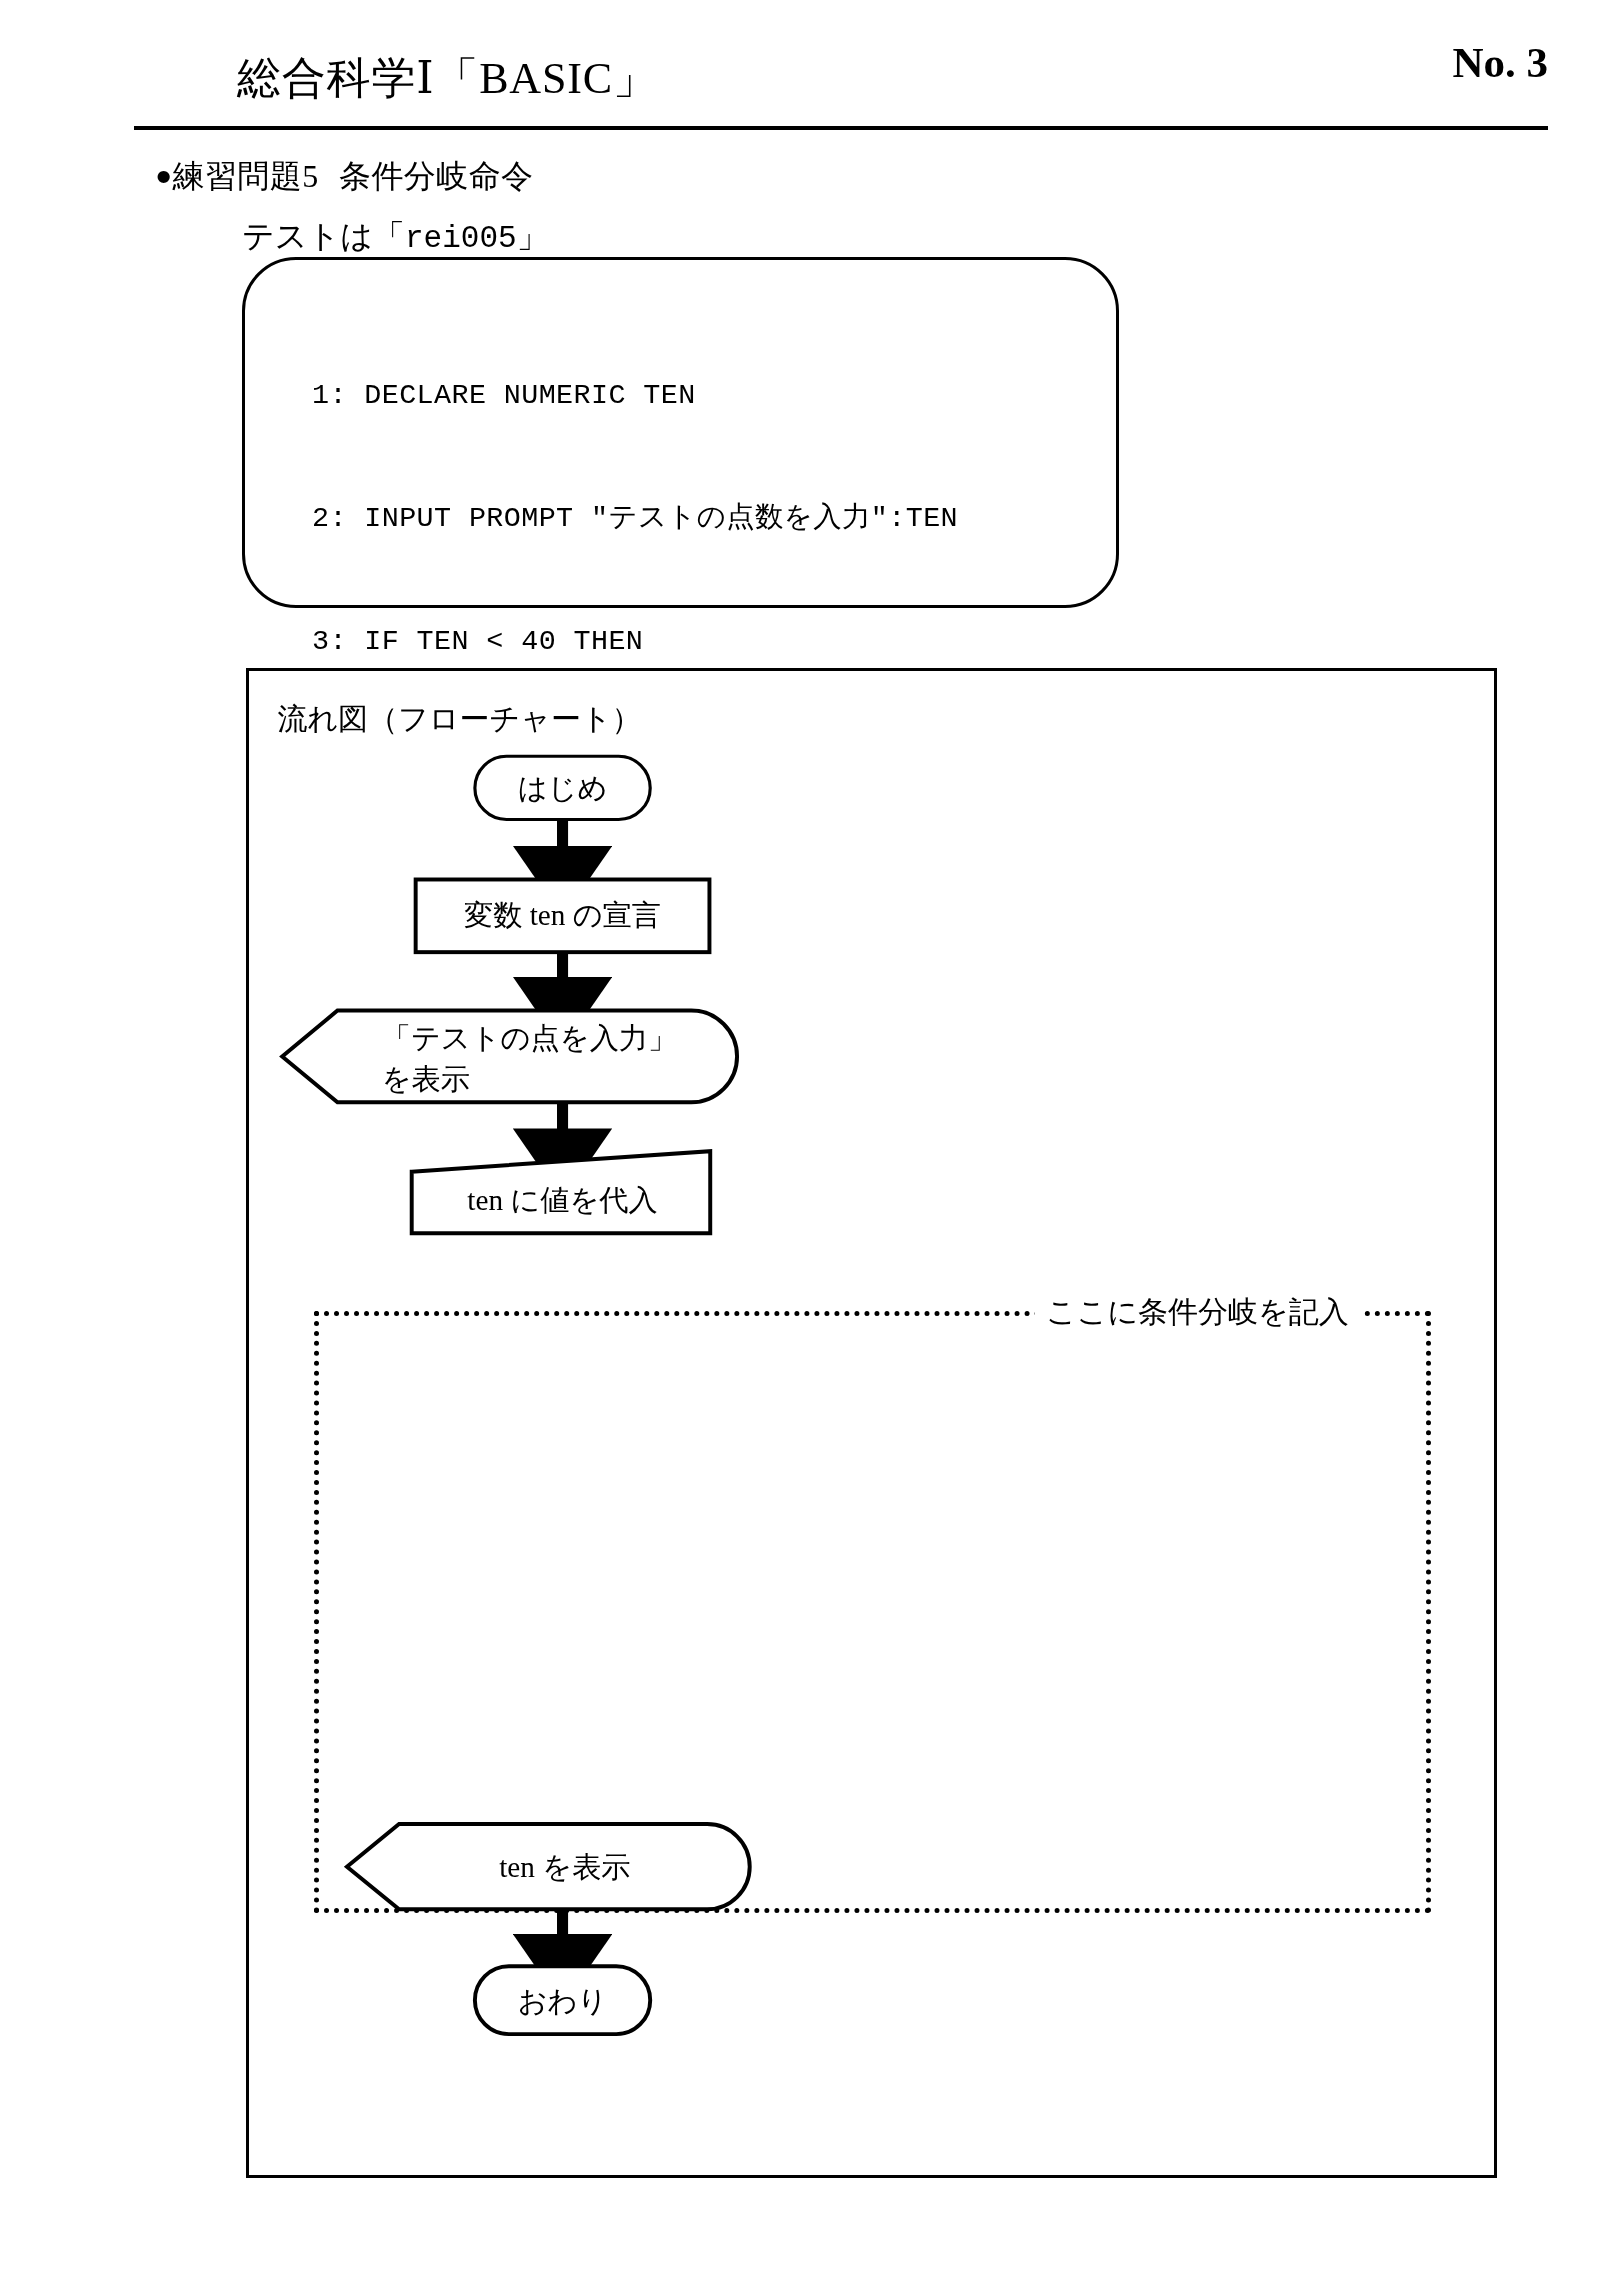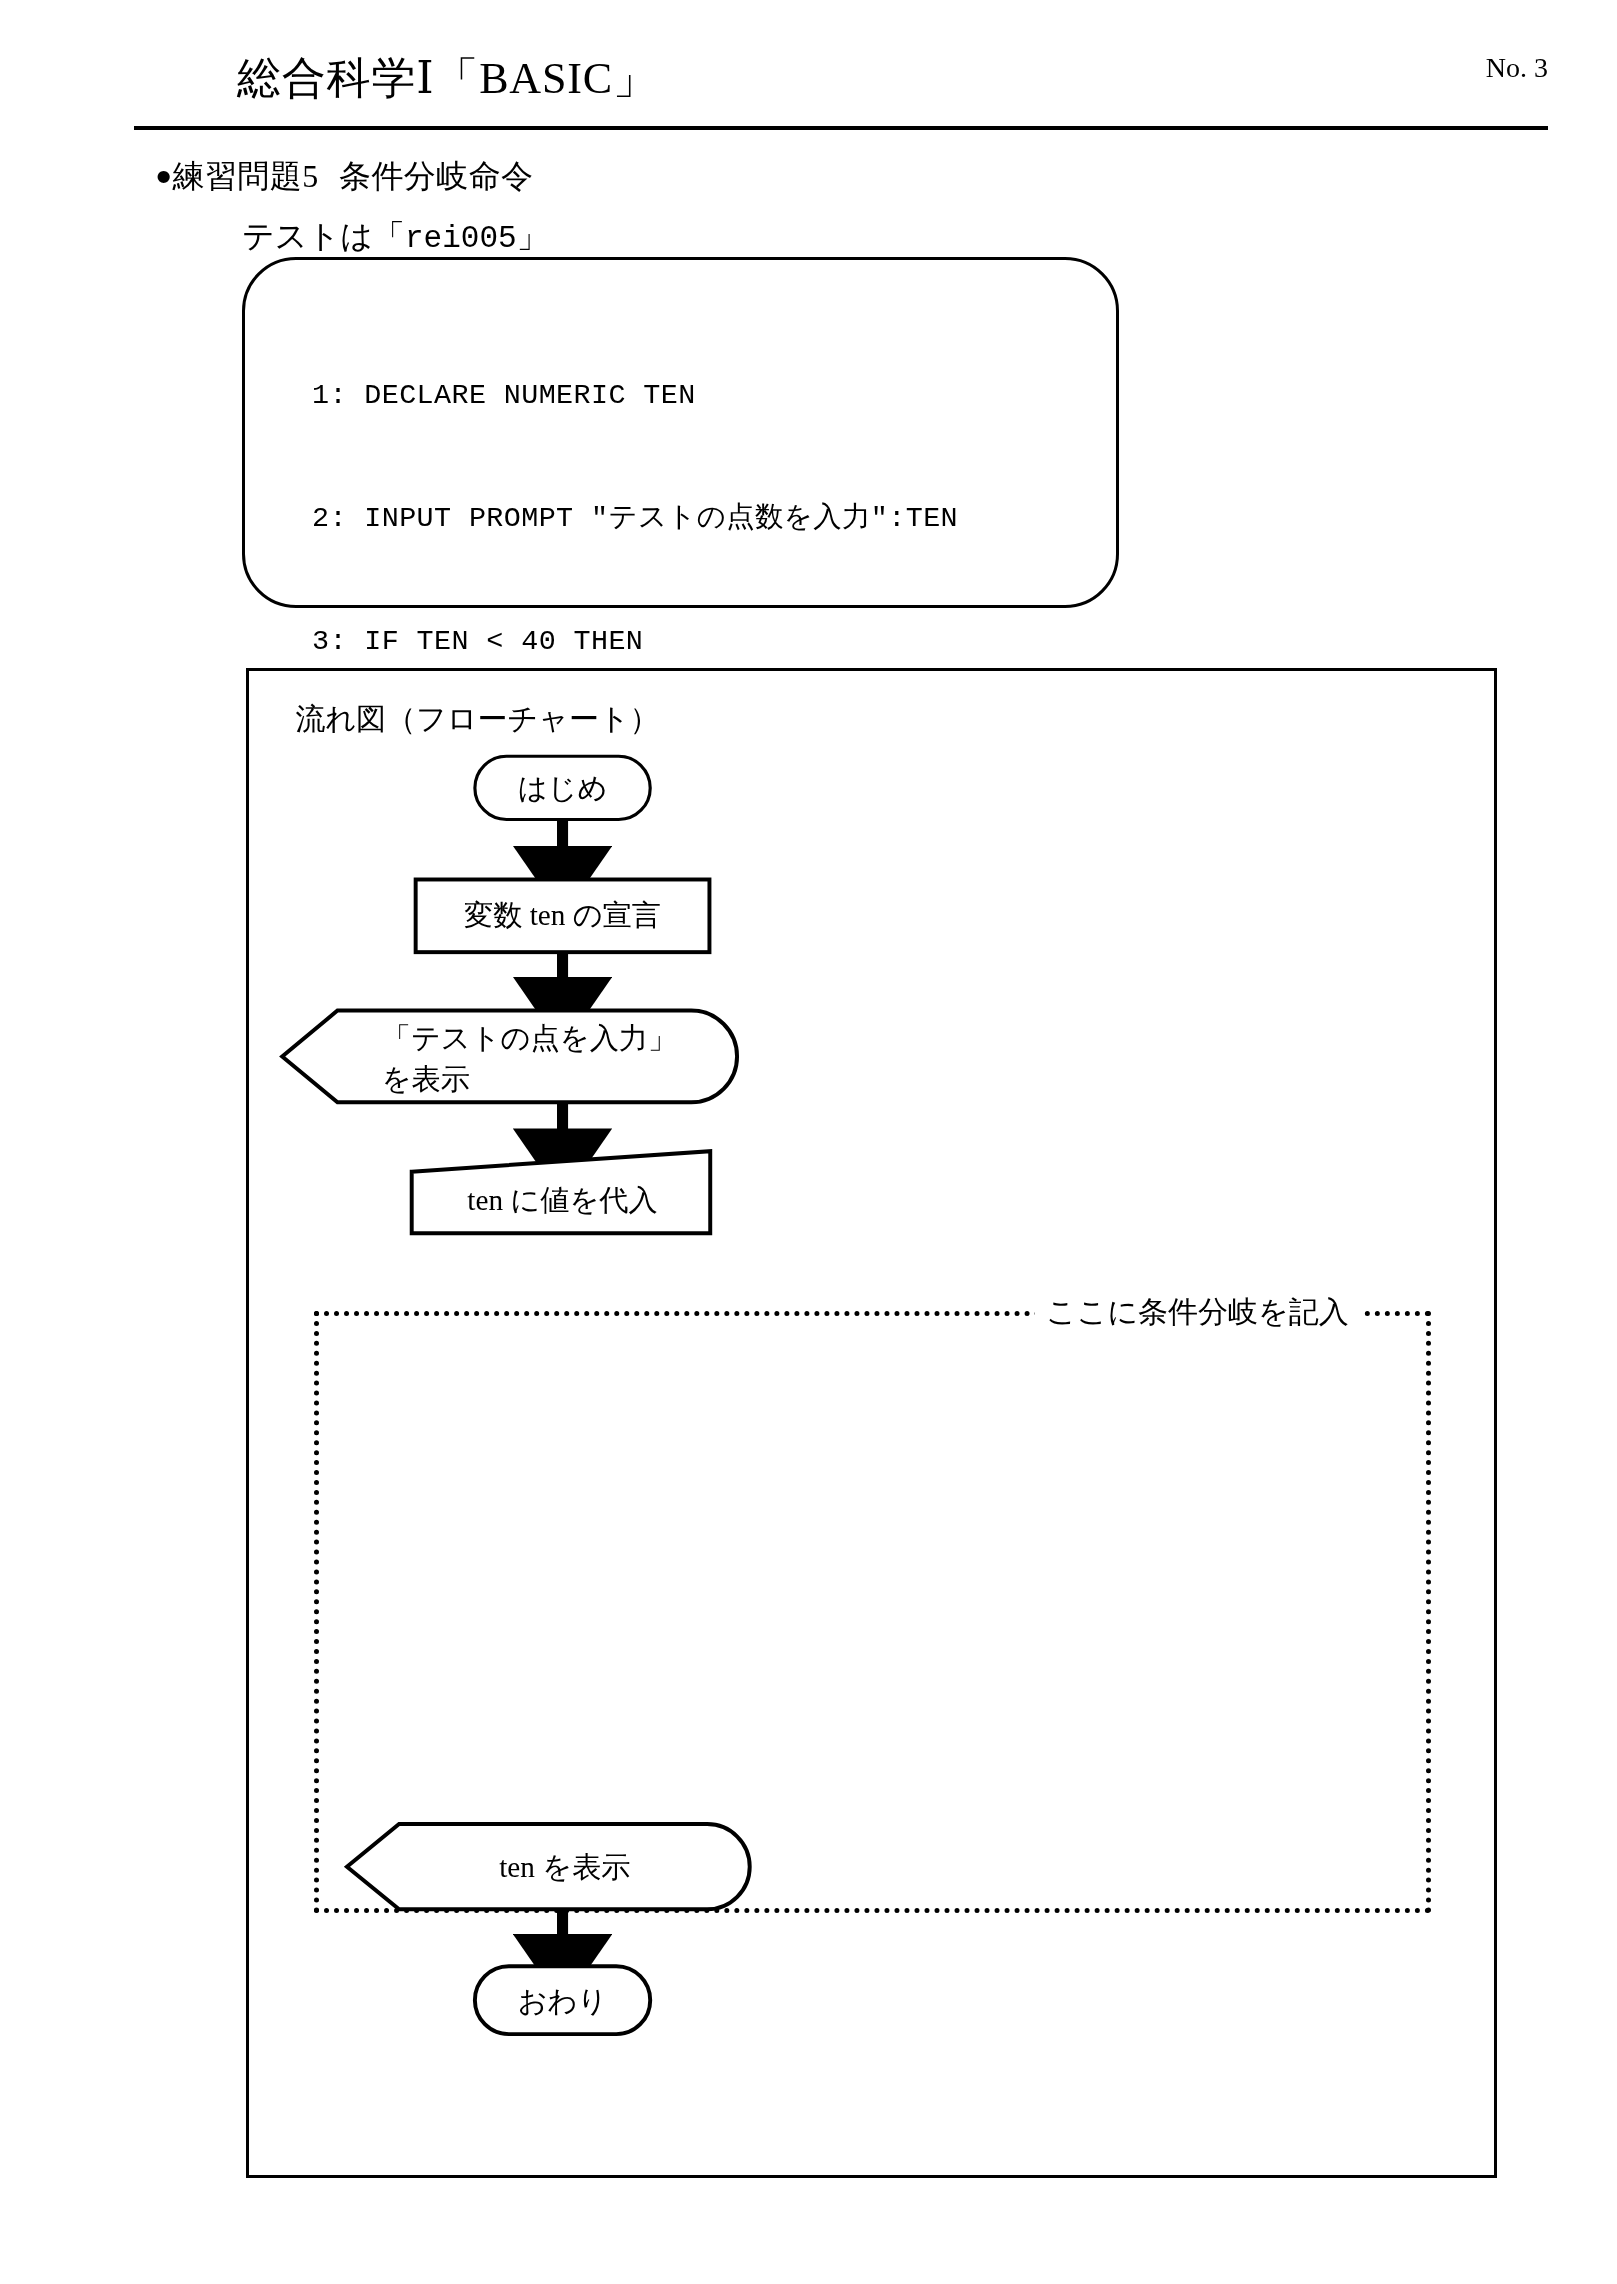--- a/index.html
+++ b/index.html
@@ -28,23 +28,23 @@
     left: 237px;
     top: 49px;
     font-size: 44px;
     font-weight: normal;
     letter-spacing: 0.8px;
     white-space: nowrap;
   }
   #page-number {
     position: absolute;
     right: 69px;
-    top: 52px;
-    font-size: 28px;
-    font-weight: normal;
+    top: 38px;
+    font-size: 43px;
+    font-weight: bold;
     white-space: nowrap;
   }
   #header-rule {
     position: absolute;
     left: 134px;
     top: 126px;
     width: 1414px;
     height: 0;
     border-top: 4px solid #000;
   }
@@ -110,21 +110,20 @@
     border: 3.2px solid #000;
     box-sizing: border-box;
     background: #fff;
   }
   #flowchart-caption {
     position: absolute;
     left: 28.4px;
     top: 28.4px;
     font-size: 30px;
     white-space: nowrap;
-    margin-left: 18px;
   }
 
   
   #flow-svg {
     position: absolute;
     left: 0; top: 0;
     width: 1251px;
     height: 1510px;
   }
   .shape-text {

